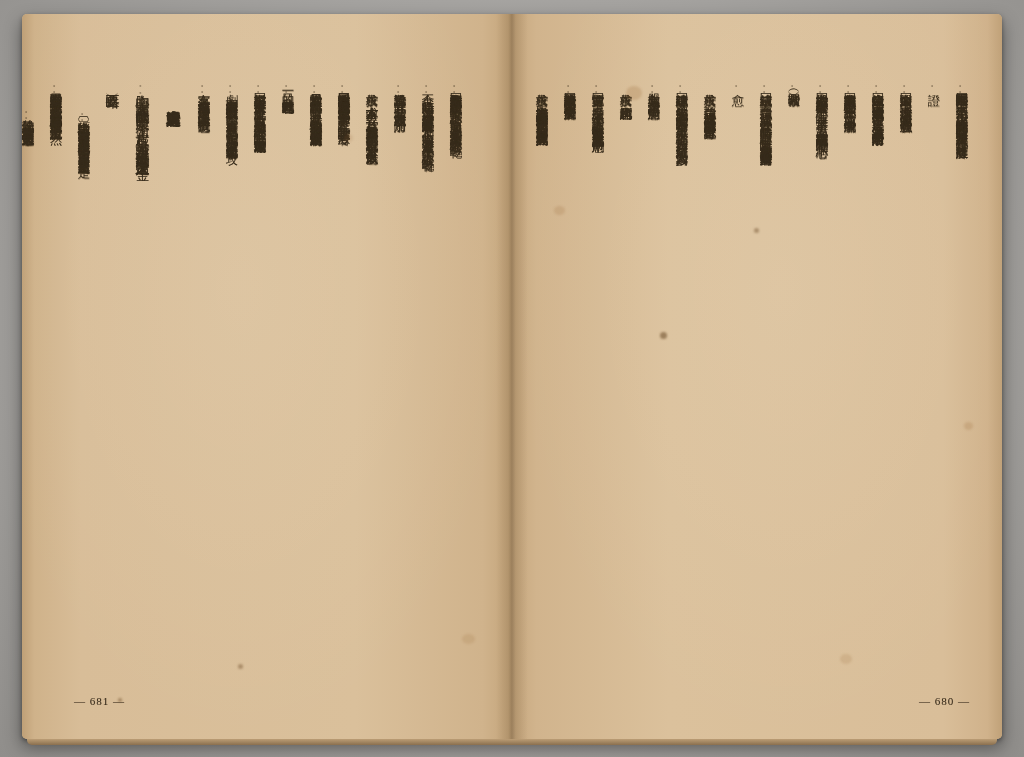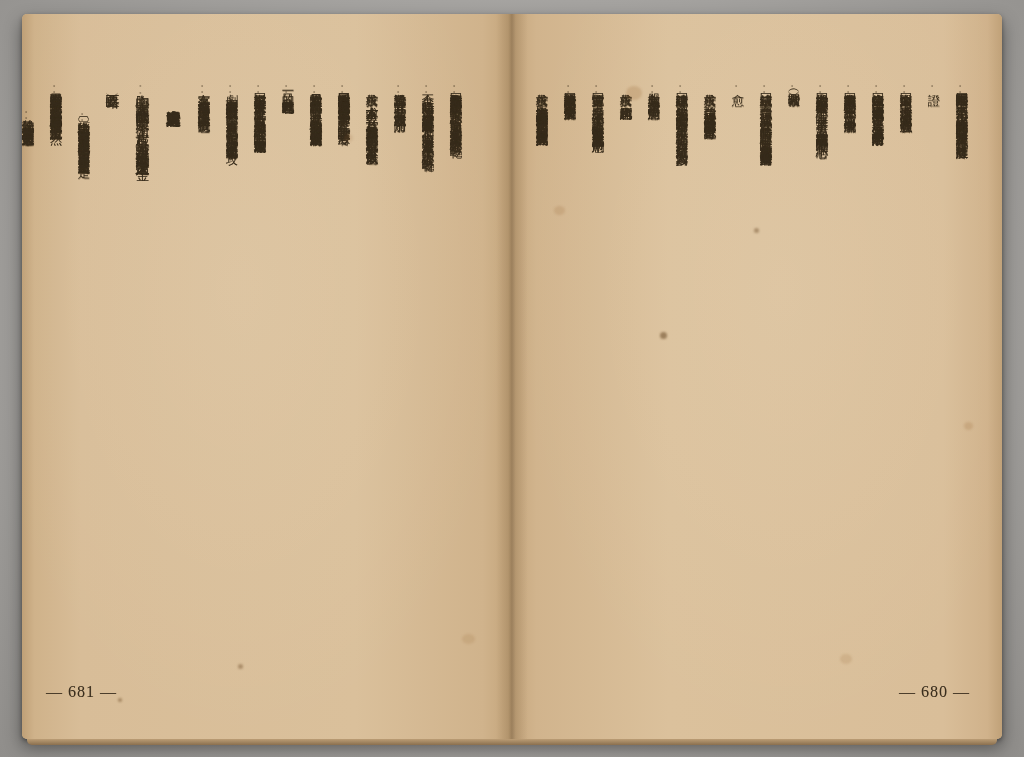--- a/index.html
+++ b/index.html
@@ -49,23 +49,24 @@
   .vcol.heading{
     font-family:"Liberation Sans","DejaVu Sans",sans-serif;
     font-weight:bold;font-size:14px;line-height:29px;
     padding-top:16px;margin-left:2px;margin-right:2px;
   }
   .vcol.large{font-size:14px;line-height:29px;}
   .vcol.note{padding-top:28px;}
   .vcol.indent2{padding-top:26px;}
   .pt{font-size:.52em;}
   .page-number{
-    position:absolute;bottom:38px;
-    font-size:16px;letter-spacing:1px;color:#3a2e1e;
+    position:absolute;bottom:32px;
+    font-size:11px;letter-spacing:1px;color:#3a2e1e;
     text-shadow:.3px .3px .3px rgba(62,46,22,.3);
+    margin-left:28px;
   }
   .page-left .page-number{left:24px;}
   .page-right .page-number{right:32px;}
   .spot{position:absolute;border-radius:50%;filter:blur(1px);pointer-events:none;}
 </style>
 </head>
 <body>
 
 <div class="book">
 

